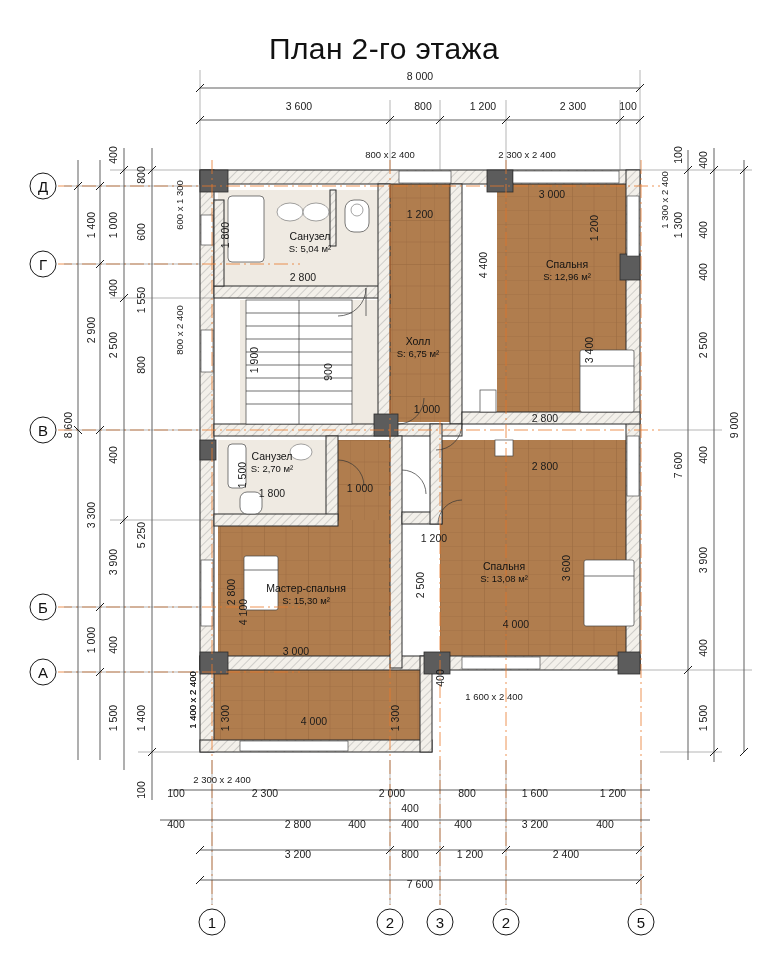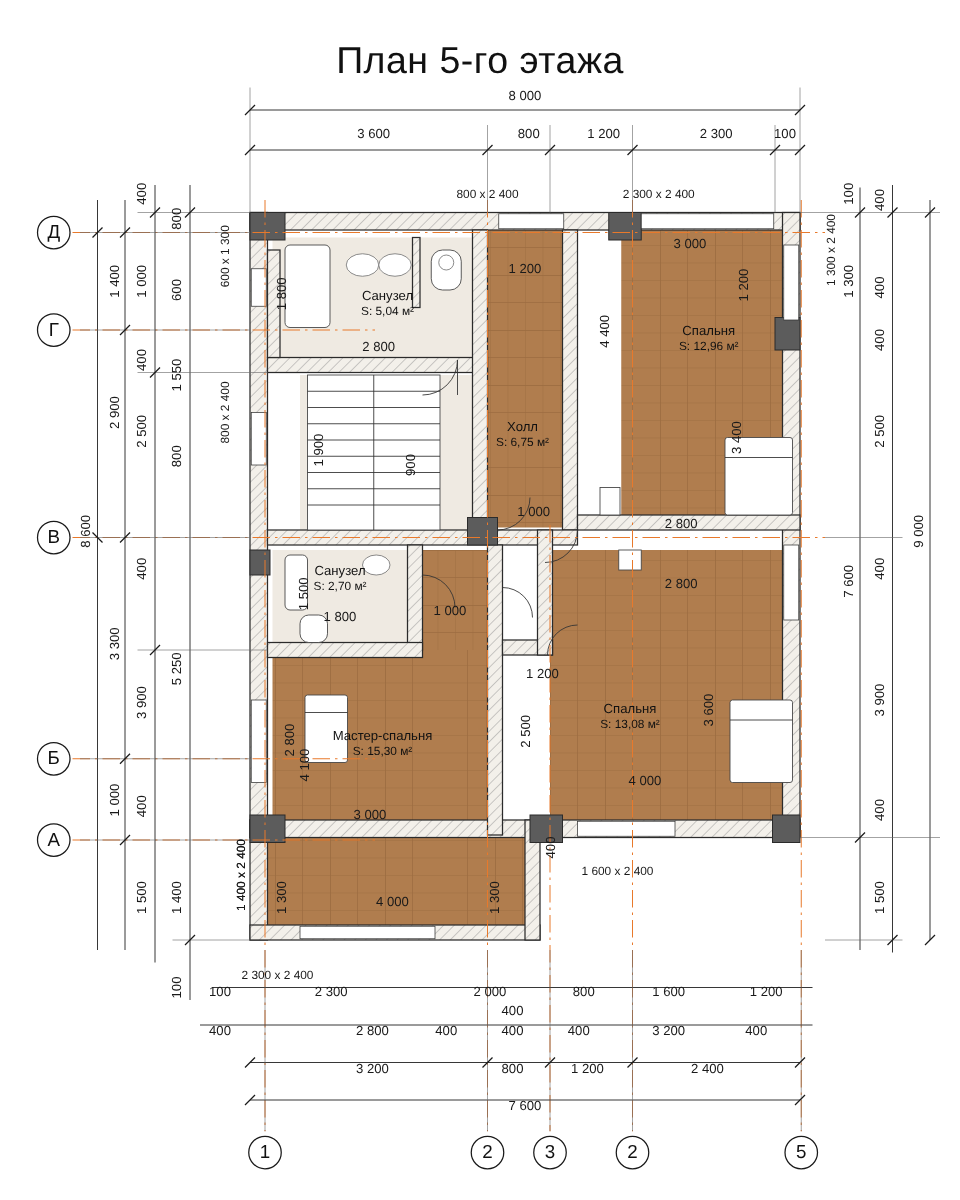--- a/index.html
+++ b/index.html
@@ -112,21 +112,21 @@
     fill: #ffffff;
     stroke: #666;
     stroke-width: 0.6;
   }
 </style>
 </head>
 <body>
 
 <div id="plan-root">
 
-  <h1 id="title">План 5-го этажа</h1>
+  <h1 id="title">План 2-го этажа</h1>
 
   <svg class="plan" width="768" height="960" viewBox="0 0 768 960">
     <defs>
       <pattern id="hatchPattern" patternUnits="userSpaceOnUse" width="6" height="6" patternTransform="rotate(45)">
         <rect width="6" height="6" fill="#f3f0ea"></rect>
         <line x1="0" y1="0" x2="0" y2="6" stroke="#8d8d8d" stroke-width="0.7"></line>
       </pattern>
       <pattern id="woodPattern" patternUnits="userSpaceOnUse" width="14" height="44">
         <rect width="14" height="44" fill="#b07d4e"></rect>
         <line x1="0" y1="0" x2="14" y2="0" stroke="#8f6138" stroke-width="0.8"></line>

